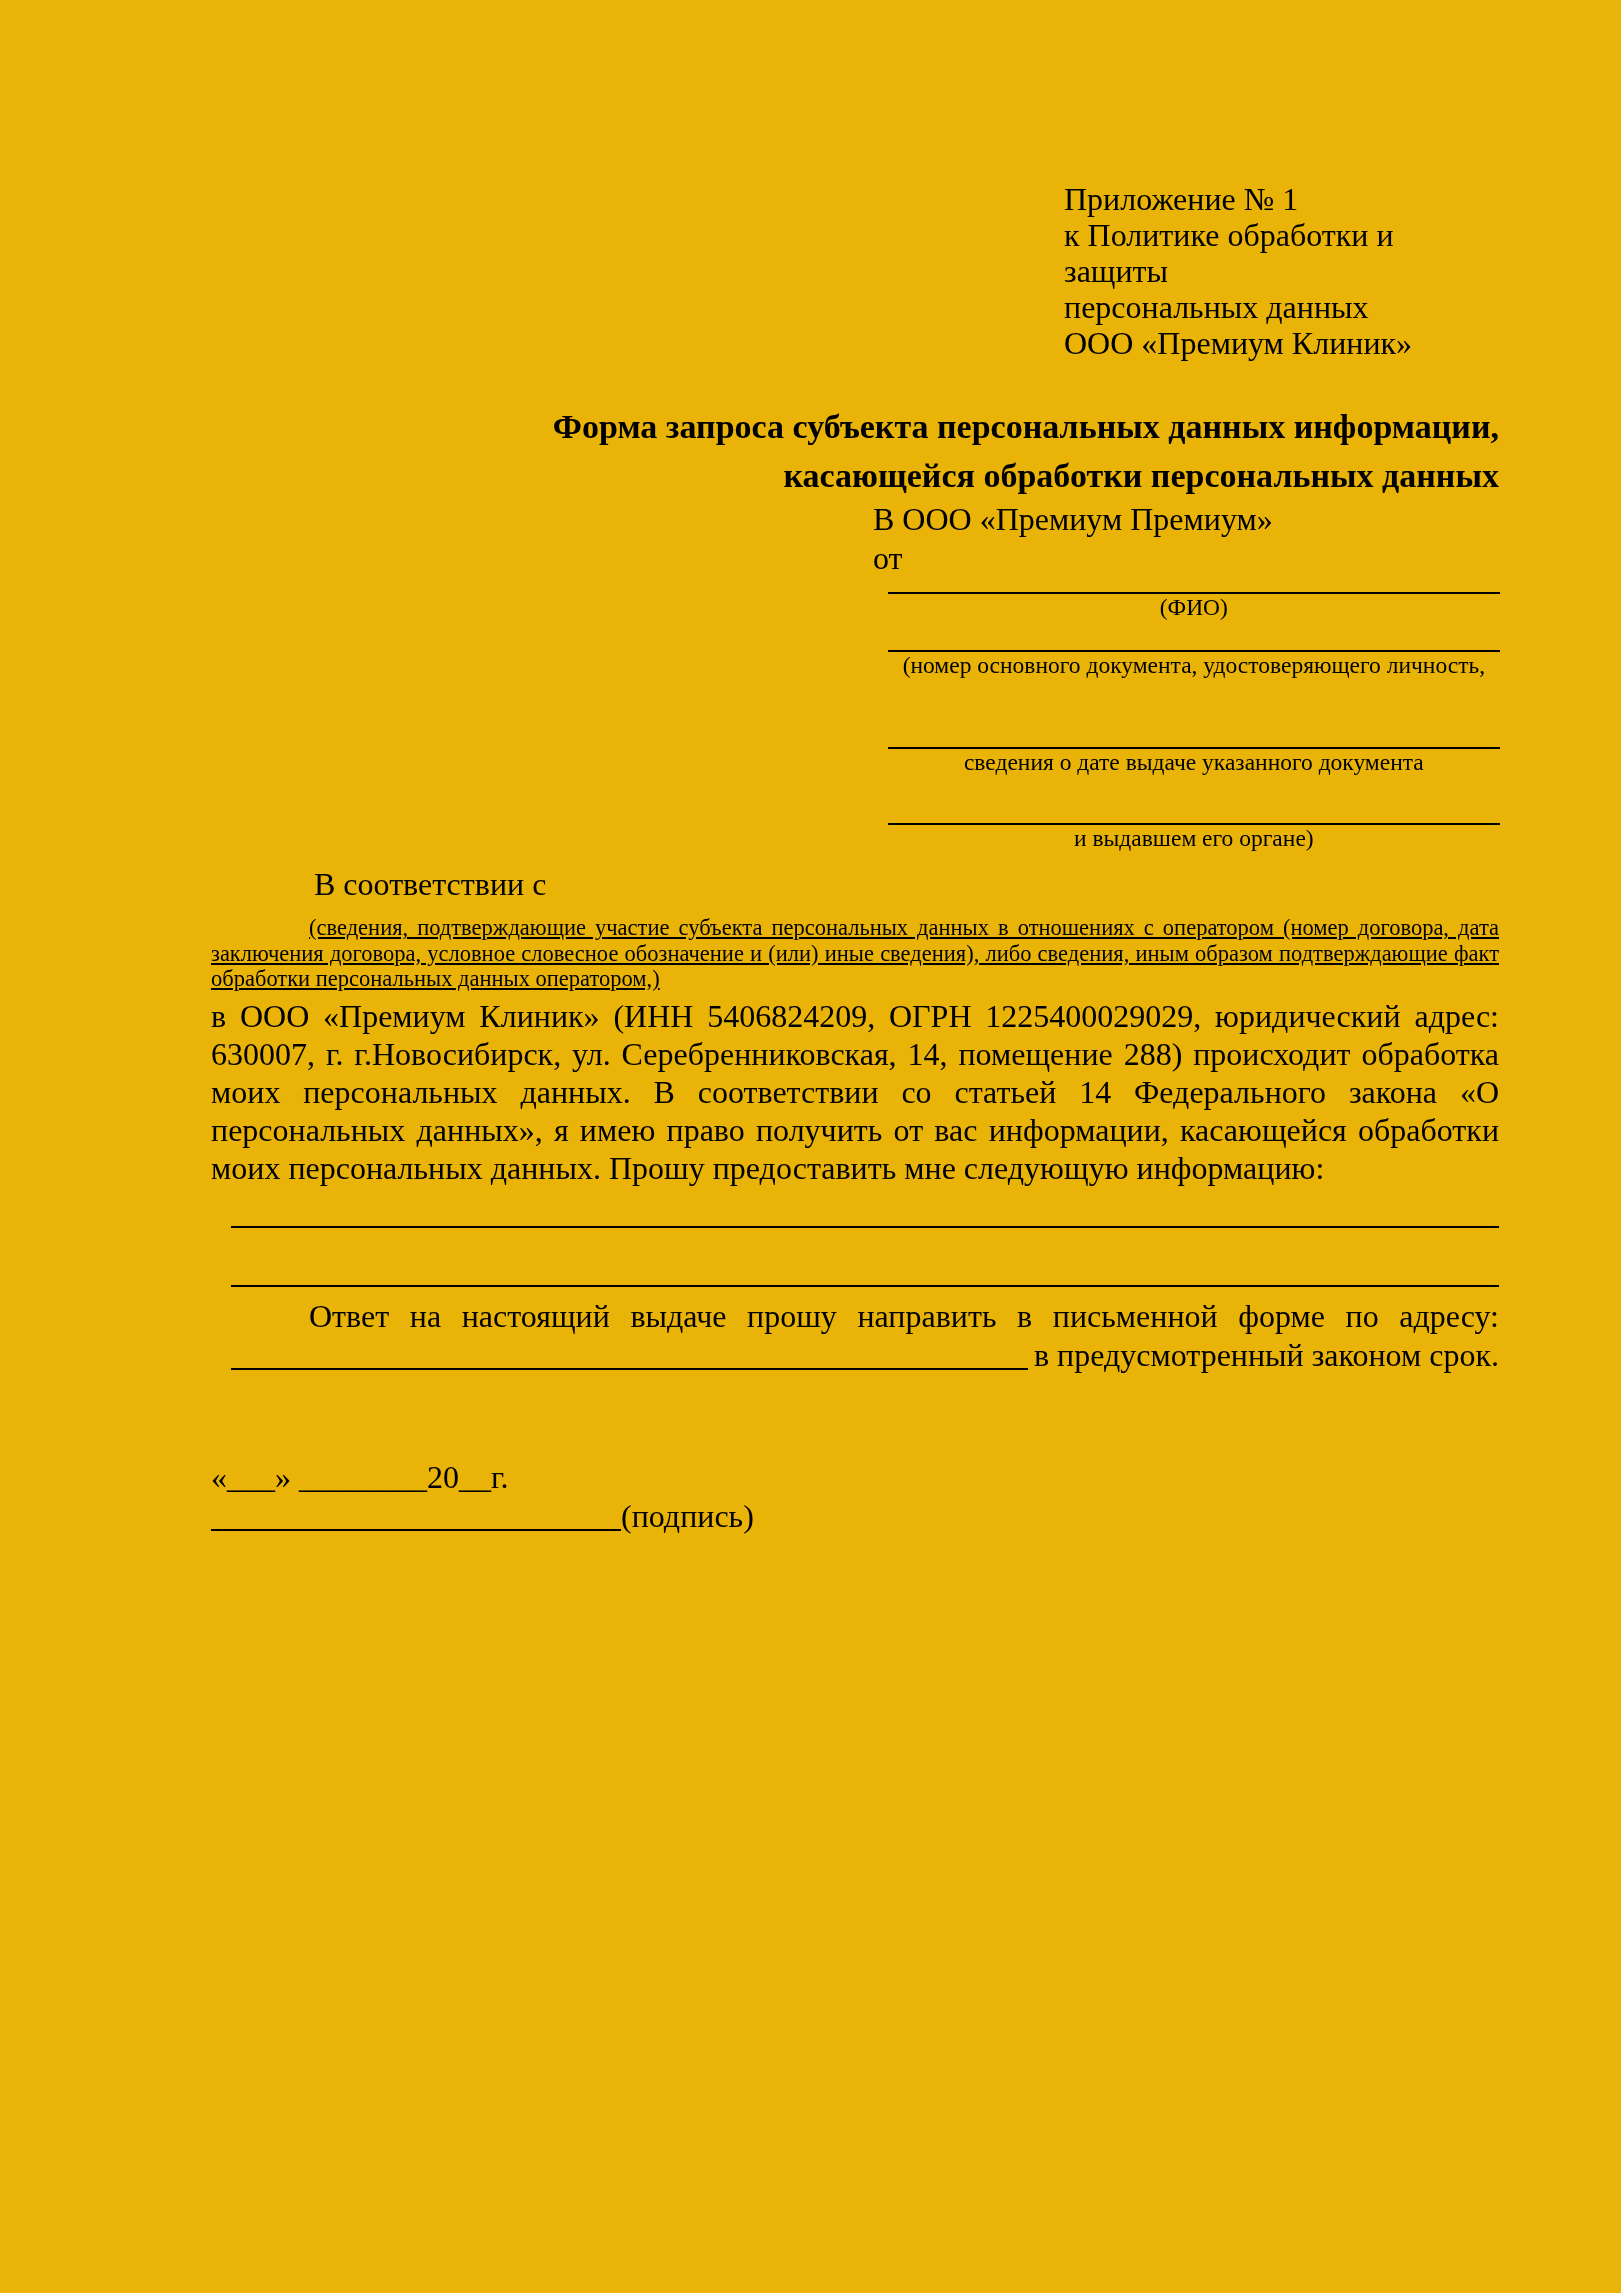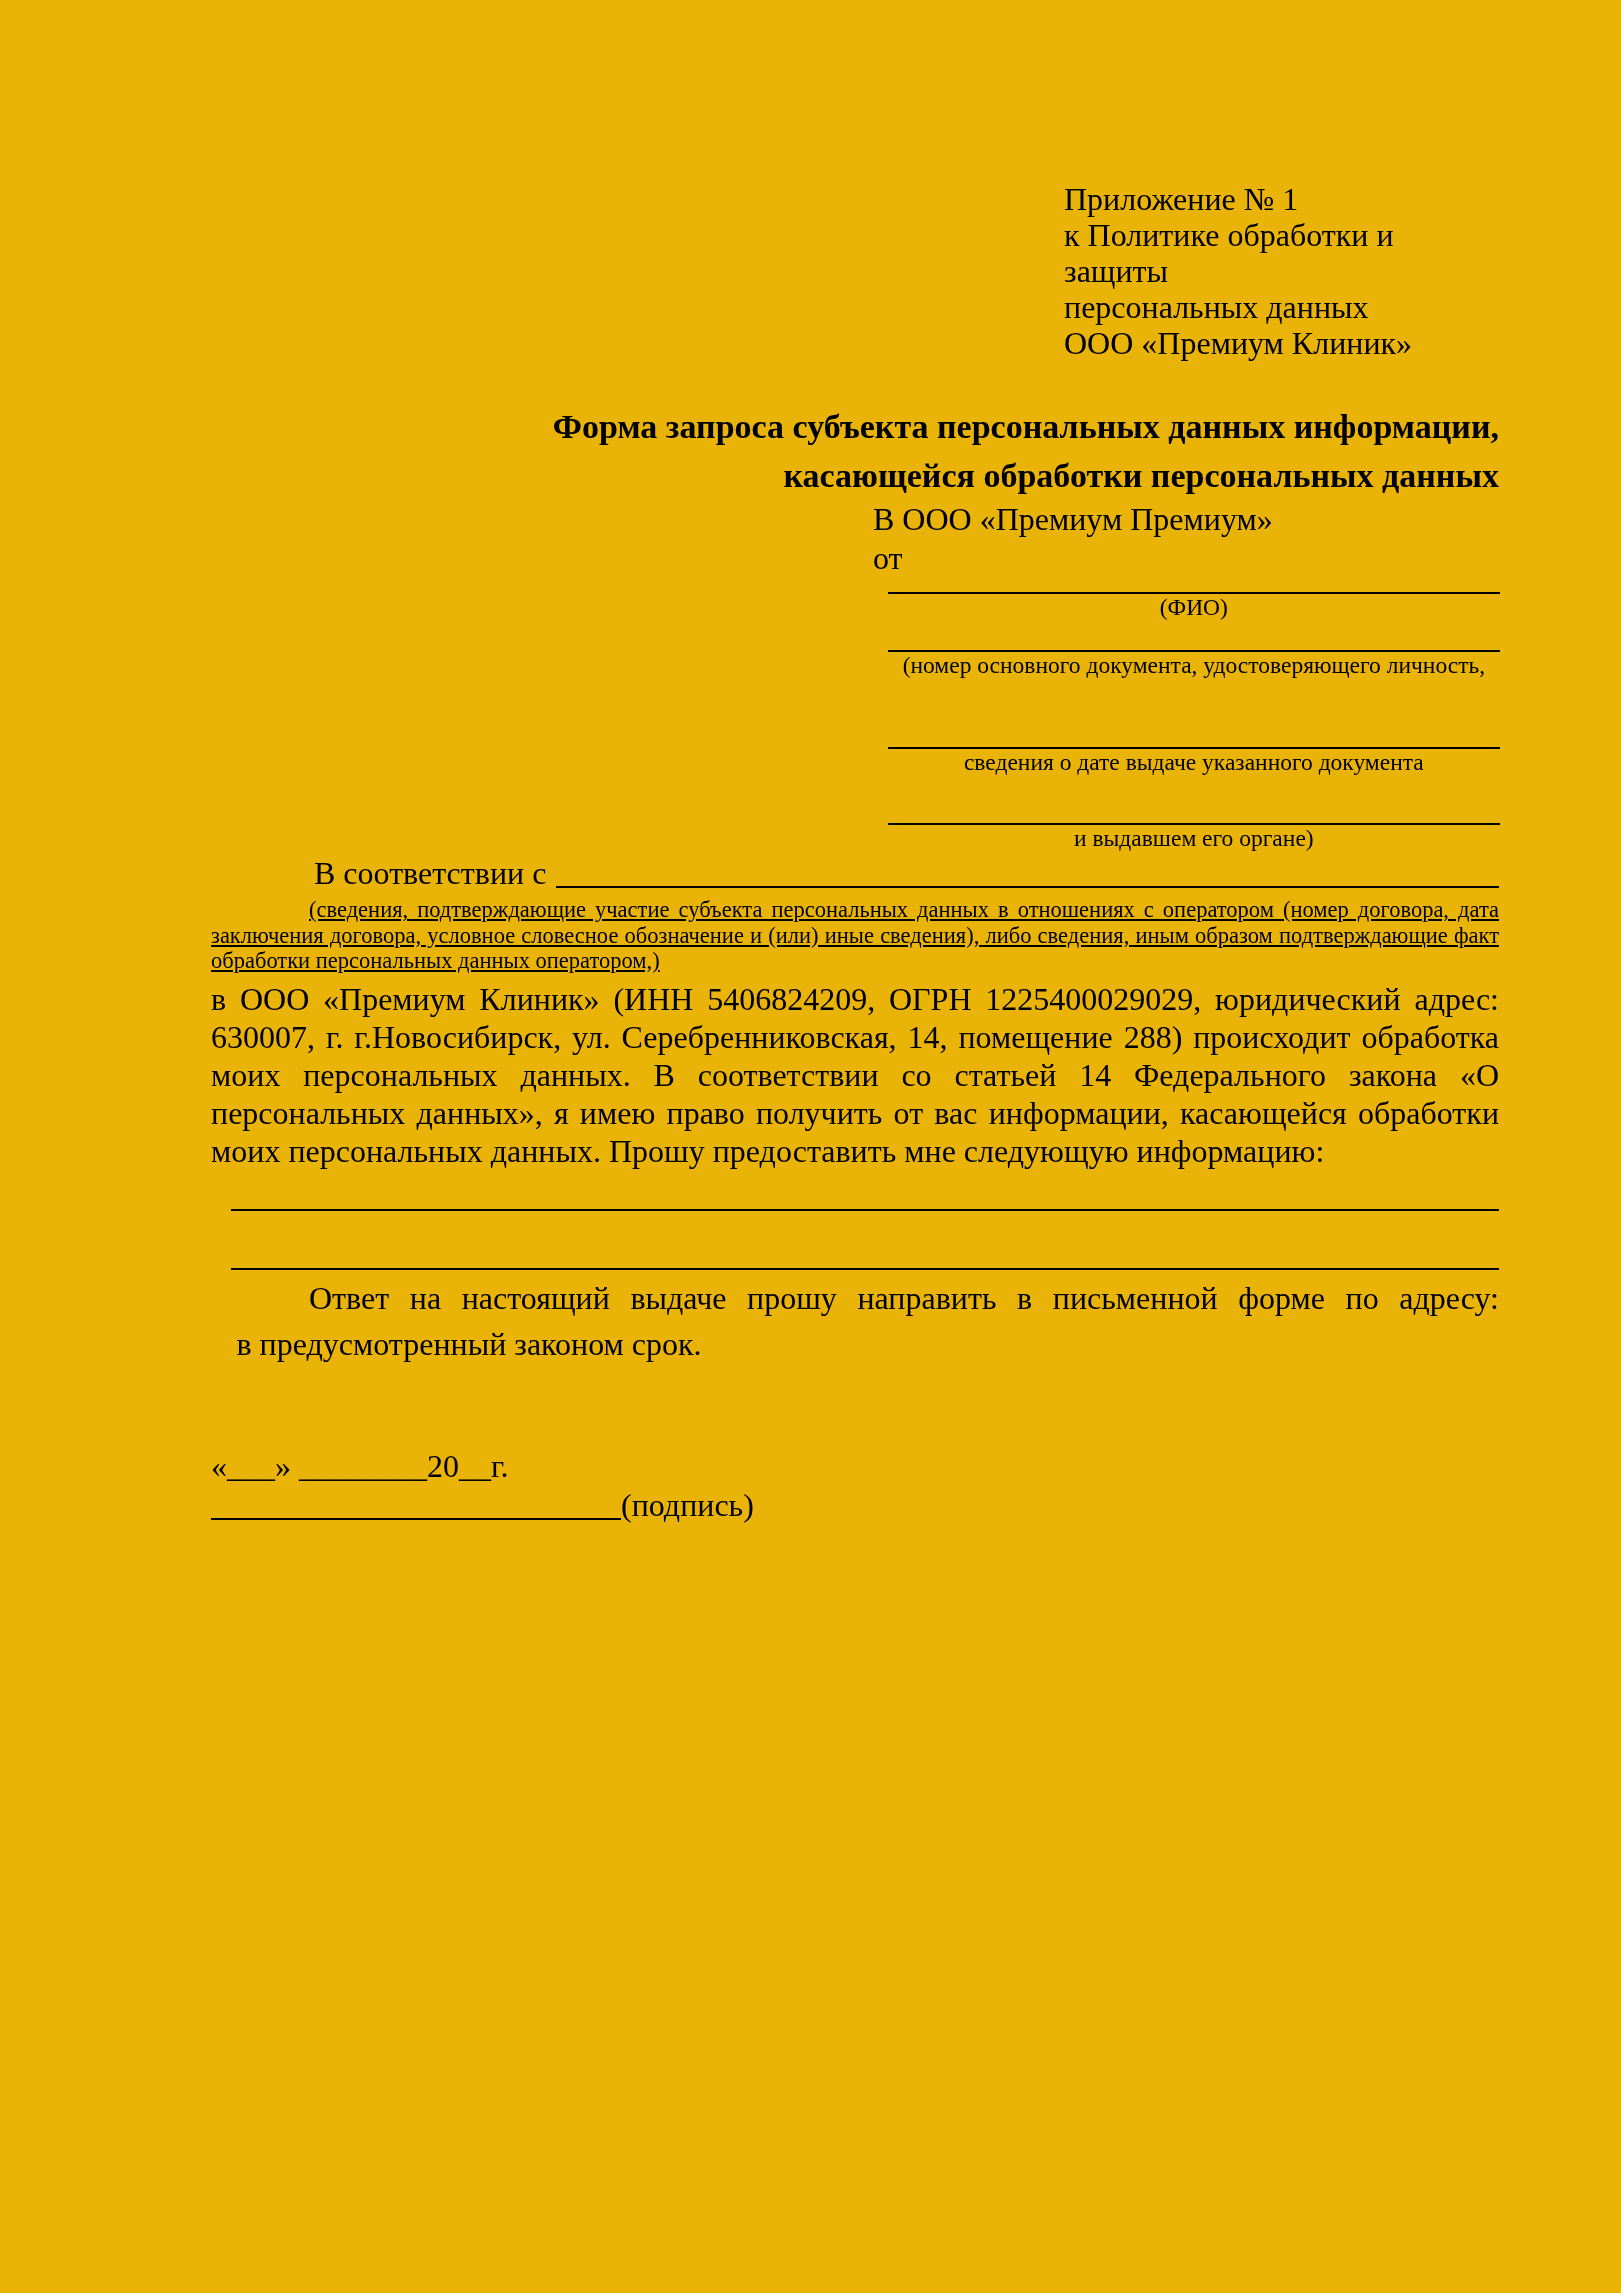--- a/index.html
+++ b/index.html
@@ -14,28 +14,28 @@
   
   .doc-title { margin-top:41px; text-align:right; font-weight:bold; font-size:34px; line-height:49px; }
   
   .addressee { margin-left:662px; width:627px; font-size:32px; line-height:39px; }
   .addressee .field { margin-left:14.7px; }
   .fill-line { border-bottom:2.9px solid #000; height:0; }
   .cap { font-size:23.5px; line-height:27.4px; text-align:center; }
   .mt14{margin-top:13.7px;} .mt30{margin-top:29px;} .mt68{margin-top:67px;} .mt48{margin-top:47px;}
   
   .request-heading { margin-top:7.8px; text-align:center; font-size:32px; line-height:39px; }
-  .basis-row { display:flex; padding-left:103px; font-size:32px; line-height:39px; margin-top:2px; }
+  .basis-row { display:flex; padding-left:103px; font-size:32px; line-height:39px; margin-top:13px;flex-direction:column; }
   .basis-row .fill-line { flex:1; margin-left:9.8px; align-self:flex-end; margin-bottom:4.9px; }
   .basis-note { margin-top:3.9px; font-size:22.5px; line-height:25.5px; text-align:justify; text-indent:98px;text-decoration:underline; }
   .body-par { margin-top:5.9px; font-size:32px; line-height:38px; text-align:justify; }
   .blank-line { border-bottom:2.9px solid #000; height:0; margin-left:19.6px; }
   .bl1 { margin-top:39px; } .bl2 { margin-top:57px; }
   .reply-par { margin-top:9.8px; font-size:32px; line-height:39px; text-align:justify; text-align-last:justify; text-indent:98px; }
-  .address-row { display:flex; font-size:32px; line-height:39px; padding-left:19.6px;flex-direction:column; }
+  .address-row { display:flex; font-size:32px; line-height:39px; padding-left:19.6px; }
   .address-row .fill-line { flex:1; align-self:flex-end; margin-bottom:4.9px; }
   .address-row .suffix { margin-left:5.9px; white-space:nowrap; }
   
   .footer-row { display:flex; justify-content:space-between; margin-top:83px; padding-right:49px; font-size:32px; line-height:39px;flex-direction:column; }
   .sign-group { display:flex; }
   .sign-group .fill-line { width:410px; align-self:flex-end; margin-bottom:4.9px; }
 </style>
 </head>
 <body>
 

